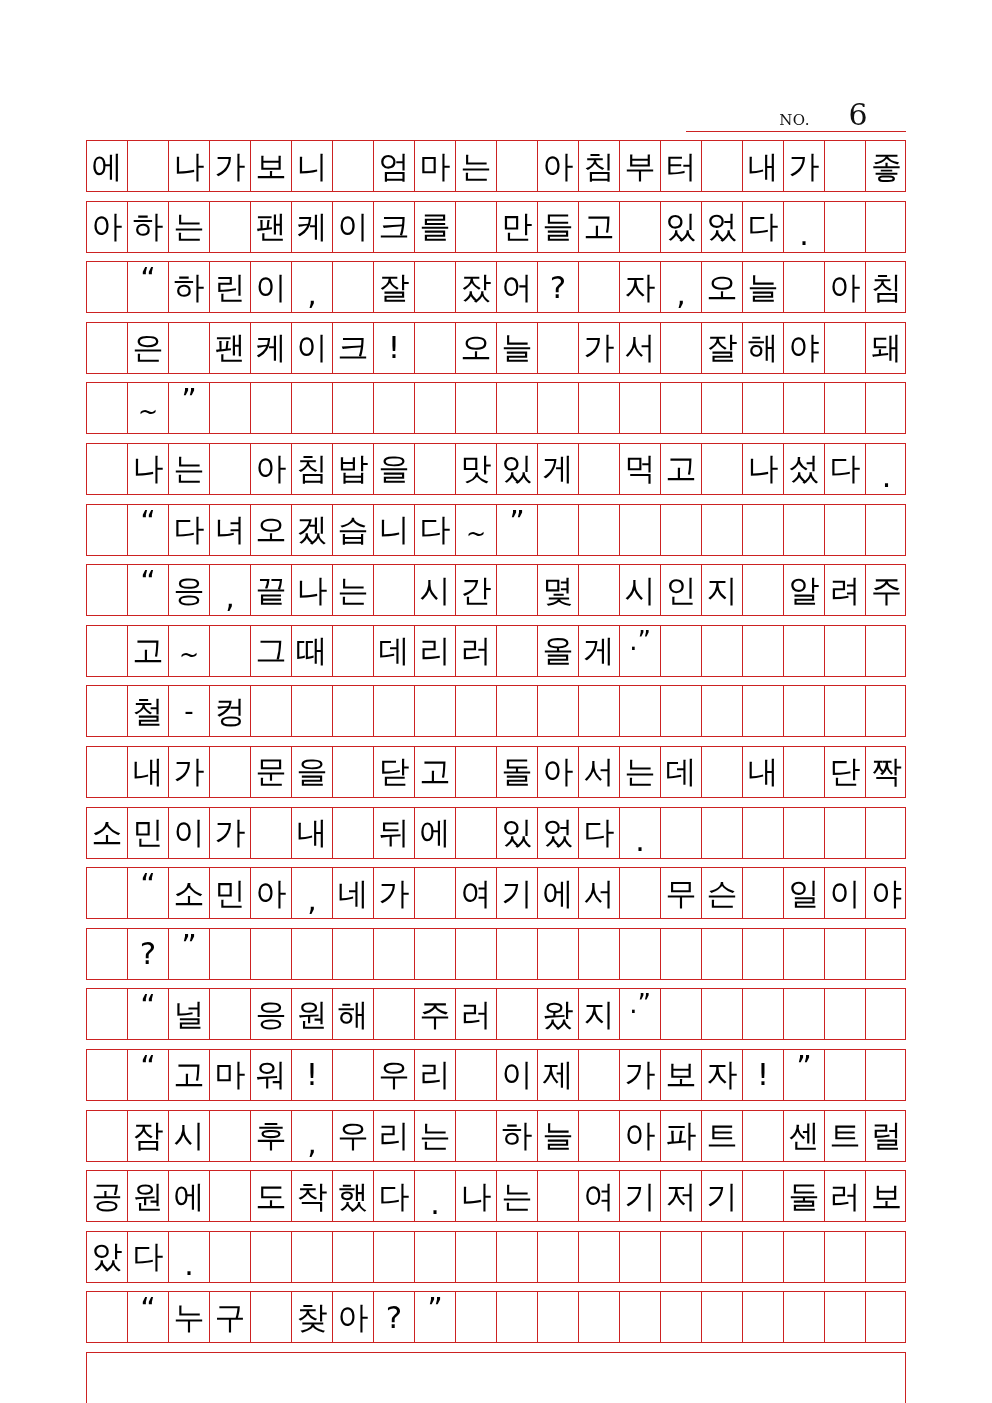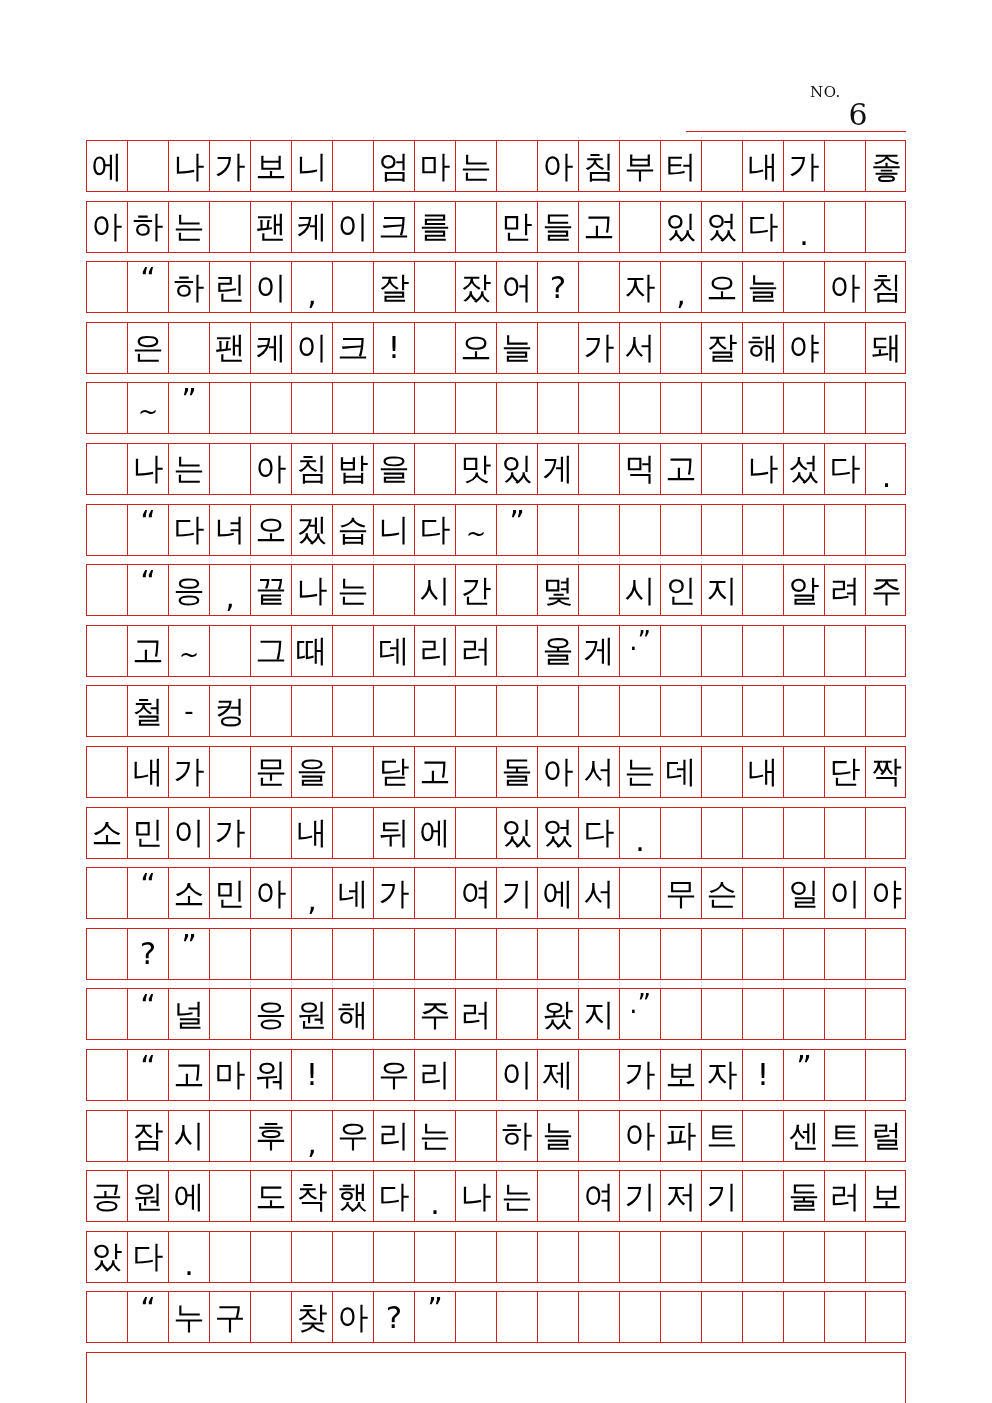--- a/index.html
+++ b/index.html
@@ -33,21 +33,20 @@
     width: 820px;
     height: 36px;
   }
   .header-inner {
     position: absolute;
     right: 0;
     bottom: 2px;
     display: flex;
     align-items: baseline;
     gap: 0px;
-    flex-direction: column;
   }
   .no-label {
     font-family: "DejaVu Serif", "Liberation Serif", serif;
     font-size: 15px;
     letter-spacing: 0.5px;
     color: #111;
     line-height: 1;
   }
   .no-value {
     font-family: "DejaVu Serif", "Liberation Serif", serif;

